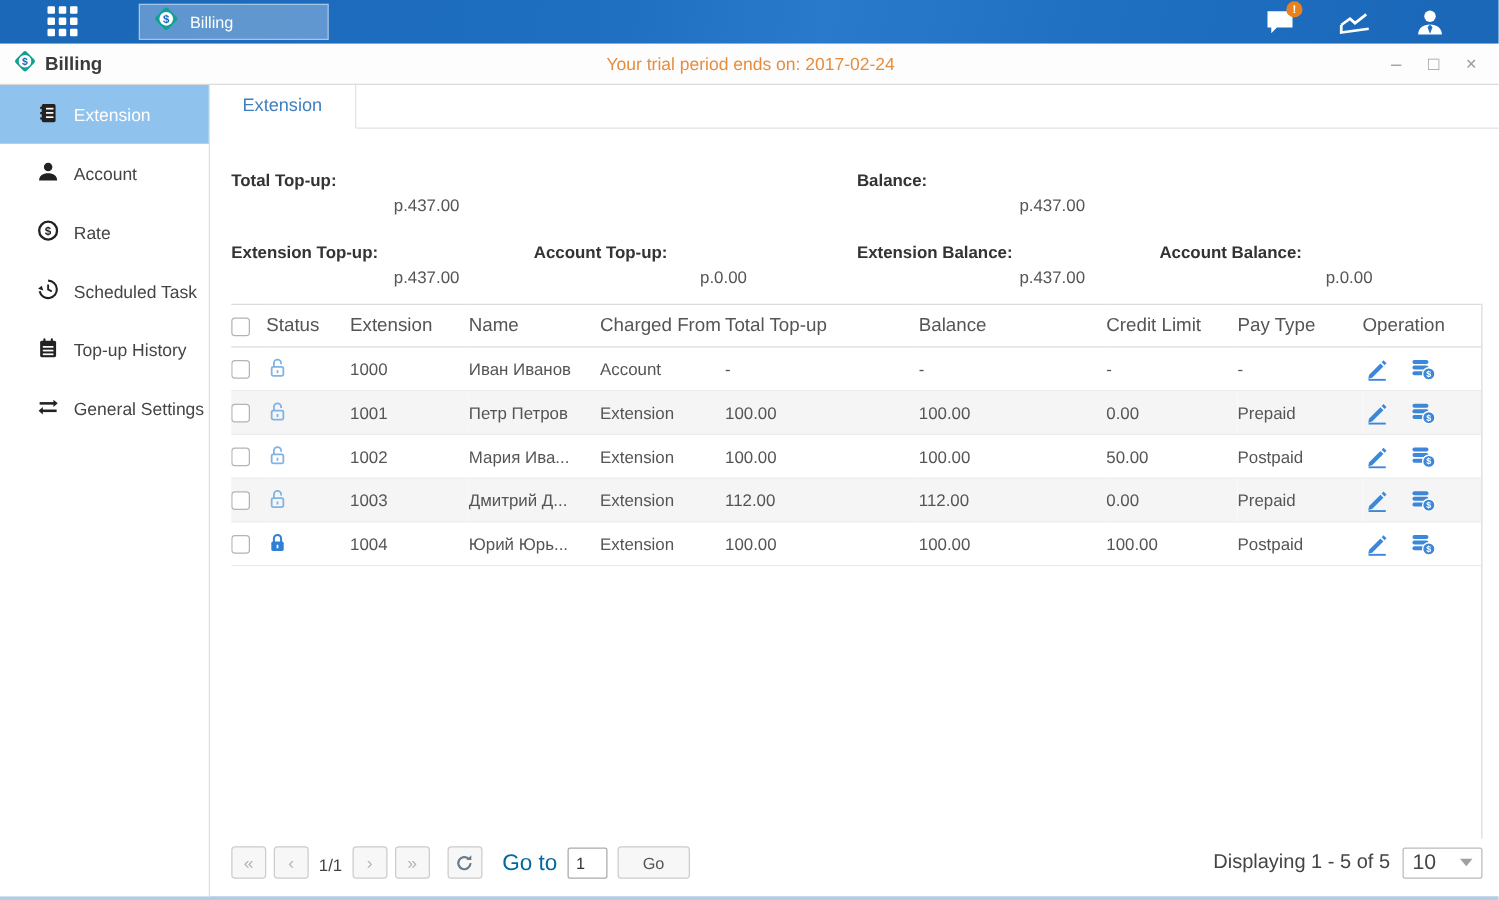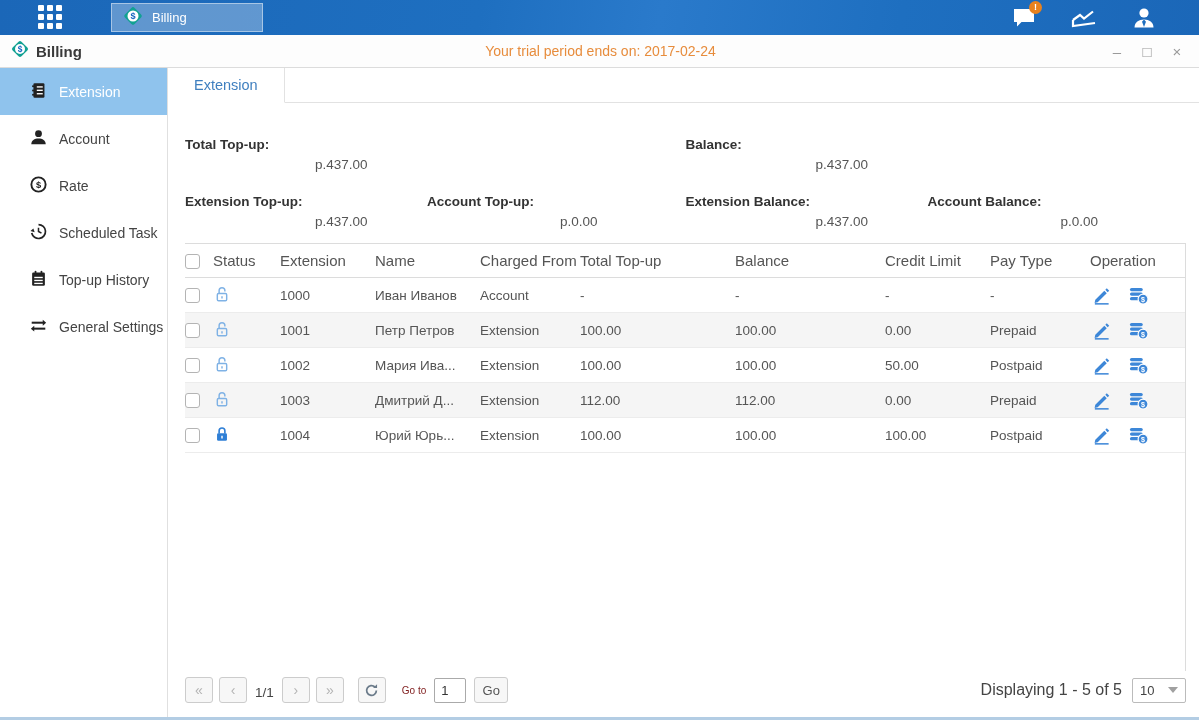--- a/index.html
+++ b/index.html
@@ -75,29 +75,29 @@
   tr.locked .lock-closed { display:inline; }
   .op-btn { display:inline-flex; width:22px; justify-content:center; cursor:pointer; vertical-align:middle; }
   .op-btn + .op-btn { margin-left:12px; }
 
   
   .pagebar { flex:0 0 46px; display:flex; align-items:center; padding:0 13px 8px 17px; }
   .pgbtn { width:28px; height:26px; border:1px solid #ccc; background:#f7f7f7; border-radius:3px;
     display:flex; align-items:center; justify-content:center; color:#b3b3b3; font-size:14px;
     cursor:pointer; margin-right:6px; }
   .pg-ind { color:#444; font-size:13.5px; margin:4px 8px 0 2px; }
-  .goto-label { color:#7f1d1d; font-size:10px; margin:0 8px 0 10px; }
+  .goto-label { color:#0369a1; font-size:18px; margin:0 8px 0 10px; }
   .goto-input { width:32px; height:25px; border:1px solid #aaa; border-radius:2px; font-size:13px;
     padding-left:6px; color:#333; }
-  .go-btn { margin-left:8px; width:34px; height:26px; border:1px solid #ccc; background:#f7f7f7;
+  .go-btn { margin-left:8px; width:58px; height:26px; border:1px solid #ccc; background:#f7f7f7;
     border-radius:3px; color:#555; font-size:13px; cursor:pointer; }
   .pg-right { margin-left:auto; display:flex; align-items:center; gap:10px; }
   .displaying { color:#444; font-size:16px; }
-  .size-select { width:54px; height:25px; border:1px solid #bbb; background:#fff; border-radius:2px;
-    display:flex; align-items:center; padding:0 7px; font-size:13px; color:#444; cursor:pointer; }
+  .size-select { width:64px; height:25px; border:1px solid #bbb; background:#fff; border-radius:2px;
+    display:flex; align-items:center; padding:0 7px; font-size:17px; color:#444; cursor:pointer; }
   .caret { margin-left:auto; width:0; height:0; border-left:5px solid transparent;
     border-right:5px solid transparent; border-top:6px solid #a0a0a0; }
 </style>
 </head>
 <body>
 
 <div class="window">
 
   <div class="topbar">
     <div class="apps-grid">

